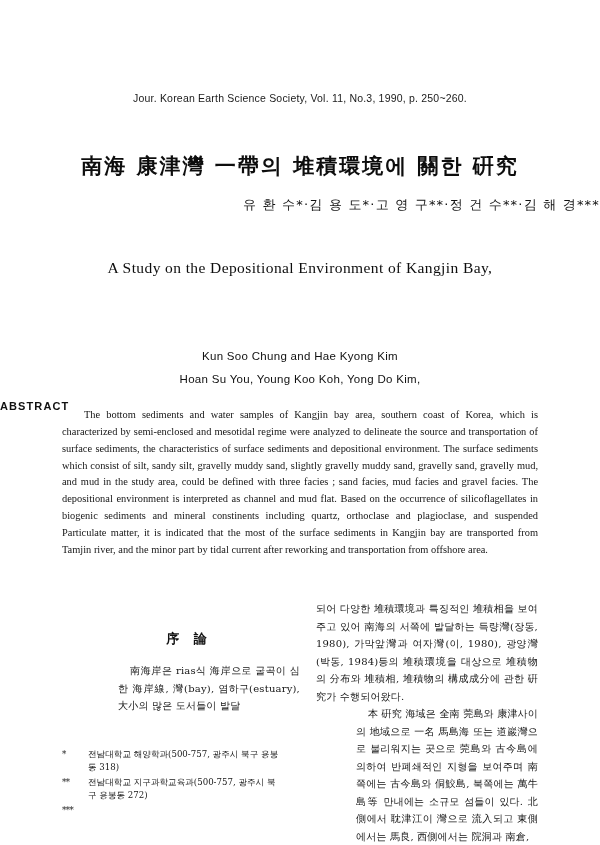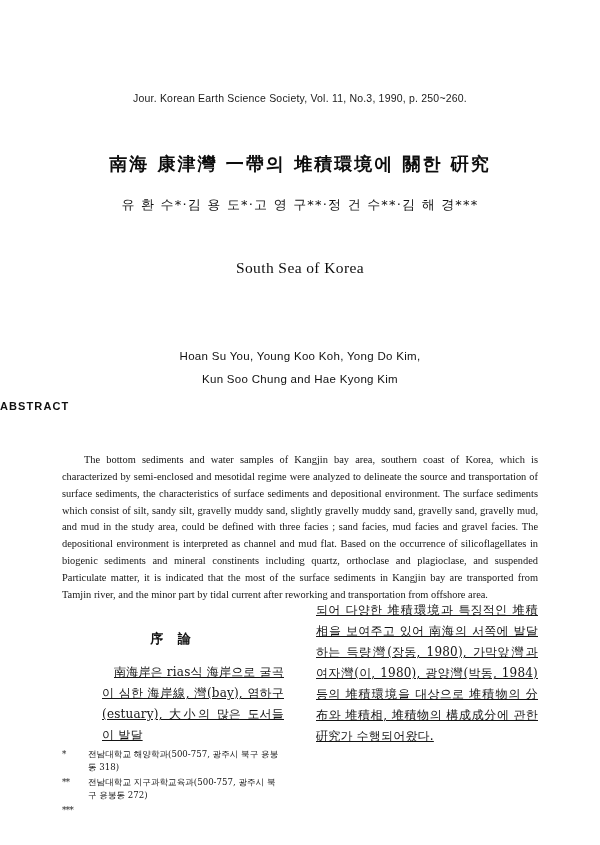--- a/index.html
+++ b/index.html
@@ -33,31 +33,31 @@
     letter-spacing: 0.2px;
     color: #1a1a1a;
   }
   .title-ko {
     position: absolute;
     top: 152px;
     left: 0;
     width: 600px;
     text-align: center;
     font-family: "DejaVu Serif", serif;
-    font-size: 18px;
+    font-size: 21px;
     font-weight: bold;
     letter-spacing: 2.0px;
     color: #0d0d0d;
   }
   .authors-ko {
     position: absolute;
     top: 196px;
     left: 0;
     width: 600px;
-    text-align: center;
+    text-align: right;
     font-family: "DejaVu Sans", sans-serif;
     font-size: 13px;
     letter-spacing: 1.2px;
     color: #111111;
   }
   .title-en {
     position: absolute;
     top: 256px;
     left: 0;
     width: 600px;
@@ -86,21 +86,21 @@
     left: 0;
     width: 536px;
     text-align: left;
     font-family: "Liberation Sans", sans-serif;
     font-size: 11px;
     font-weight: bold;
     letter-spacing: 1.1px;
   }
   .abstract-body {
     position: absolute;
-    top: 452px;
+    top: 407px;
     left: 62px;
     width: 476px;
     font-family: "Liberation Serif", serif;
     font-size: 10.4px;
     line-height: 1.62;
     text-align: justify;
     text-indent: 22px;
     color: #141414;
   }
   .columns {
@@ -108,38 +108,37 @@
     top: 600px;
     left: 62px;
     width: 476px;
     height: 238px;
   }
   .col {
     position: absolute;
     top: 0;
     width: 222px;
   }
-  .col-left { left: 0; }
+  .col-left { left: 16px; }
   .col-right { left: 254px; }
   .section-heading {
     text-align: center;
     font-family: "DejaVu Serif", serif;
     font-size: 13px;
     font-weight: bold;
     letter-spacing: 5px;
     margin: 30px 0 14px 0;
   }
   .ko-para {
     font-family: "DejaVu Serif", serif;
-    font-size: 12px;
+    font-size: 10px;
     line-height: 1.75;
     text-align: justify;
     color: #141414;
     letter-spacing: 0.2px;
-    text-decoration: underline;
   }
   .ko-para.indent { text-indent: 12px; margin-left: 40px; }
   .footnotes {
     position: absolute;
     left: 62px;
     top: 748px;
     width: 222px;
     font-family: "DejaVu Serif", serif;
     font-size: 8.6px;
     line-height: 1.52;
@@ -172,41 +171,42 @@
 
 <div class="page">
 
   <div class="journal-ref">Jour. Korean Earth Science Society, Vol. 11, No.3, 1990, p. 250~260.</div>
 
   <div class="title-ko">南海 康津灣 一帶의 堆積環境에 關한 硏究</div>
 
   <div class="authors-ko">유 환 수*·김 용 도*·고 영 구**·정 건 수**·김 해 경***</div>
 
   <div class="title-en">
-    <div>South Sea of Korea</div>
+    <div>A Study on the Depositional Environment of Kangjin Bay,</div>
   </div>
 
   <div class="authors-en">
+    <div>Kun Soo Chung and Hae Kyong Kim</div>
     <div>Hoan Su You, Young Koo Koh, Yong Do Kim,</div>
-    <div>Kun Soo Chung and Hae Kyong Kim</div>
   </div>
 
   <div class="abstract-heading">ABSTRACT</div>
 
   <div class="abstract-body">The bottom sediments and water samples of Kangjin bay area, southern coast of Korea, which is characterized by semi-enclosed and mesotidal regime were analyzed to delineate the source and transportation of surface sediments, the characteristics of surface sediments and depositional environment. The surface sediments which consist of silt, sandy silt, gravelly muddy sand, slightly gravelly muddy sand, gravelly sand, gravelly mud, and mud in the study area, could be defined with three facies ; sand facies, mud facies and gravel facies. The depositional environment is interpreted as channel and mud flat. Based on the occurrence of silicoflagellates in biogenic sediments and mineral constinents including quartz, orthoclase and plagioclase, and suspended Particulate matter, it is indicated that the most of the surface sediments in Kangjin bay are transported from Tamjin river, and the minor part by tidal current after reworking and transportation from offshore area.</div>
 
   <div class="columns">
 
     <div class="col col-left">
       <div class="section-heading">序 論</div>
       <div class="ko-para indent">南海岸은 rias식 海岸으로 굴곡이 심한 海岸線, 灣(bay), 염하구(estuary), 大小의 많은 도서들이 발달</div>
     </div>
 
     <div class="col col-right">
       <div class="ko-para">되어 다양한 堆積環境과 특징적인 堆積相을 보여주고 있어 南海의 서쪽에 발달하는 득량灣(장동, 1980), 가막앞灣과 여자灣(이, 1980), 광양灣(박동, 1984)등의 堆積環境을 대상으로 堆積物의 分布와 堆積相, 堆積物의 構成成分에 관한 硏究가 수행되어왔다.</div>
+      <div class="ko-para indent">本 硏究 海域은 全南 莞島와 康津사이의 地域으로 一名 馬島海 또는 道巖灣으로 불리워지는 곳으로 莞島와 古今島에 의하여 반폐쇄적인 지형을 보여주며 南쪽에는 古今島와 侗鮫島, 북쪽에는 萬牛島等 만내에는 소규모 섬들이 있다. 北側에서 耽津江이 灣으로 流入되고 東側에서는 馬良, 西側에서는 院洞과 南倉,</div>
     </div>
 
   </div>
 
   <div class="rule"></div>
 
   <div class="footnotes">
     <div class="footnote">
       <span class="fn-mark">*</span>
       <span>전남대학교  해양학과(500-757, 광주시 북구 용봉동 318)</span>

